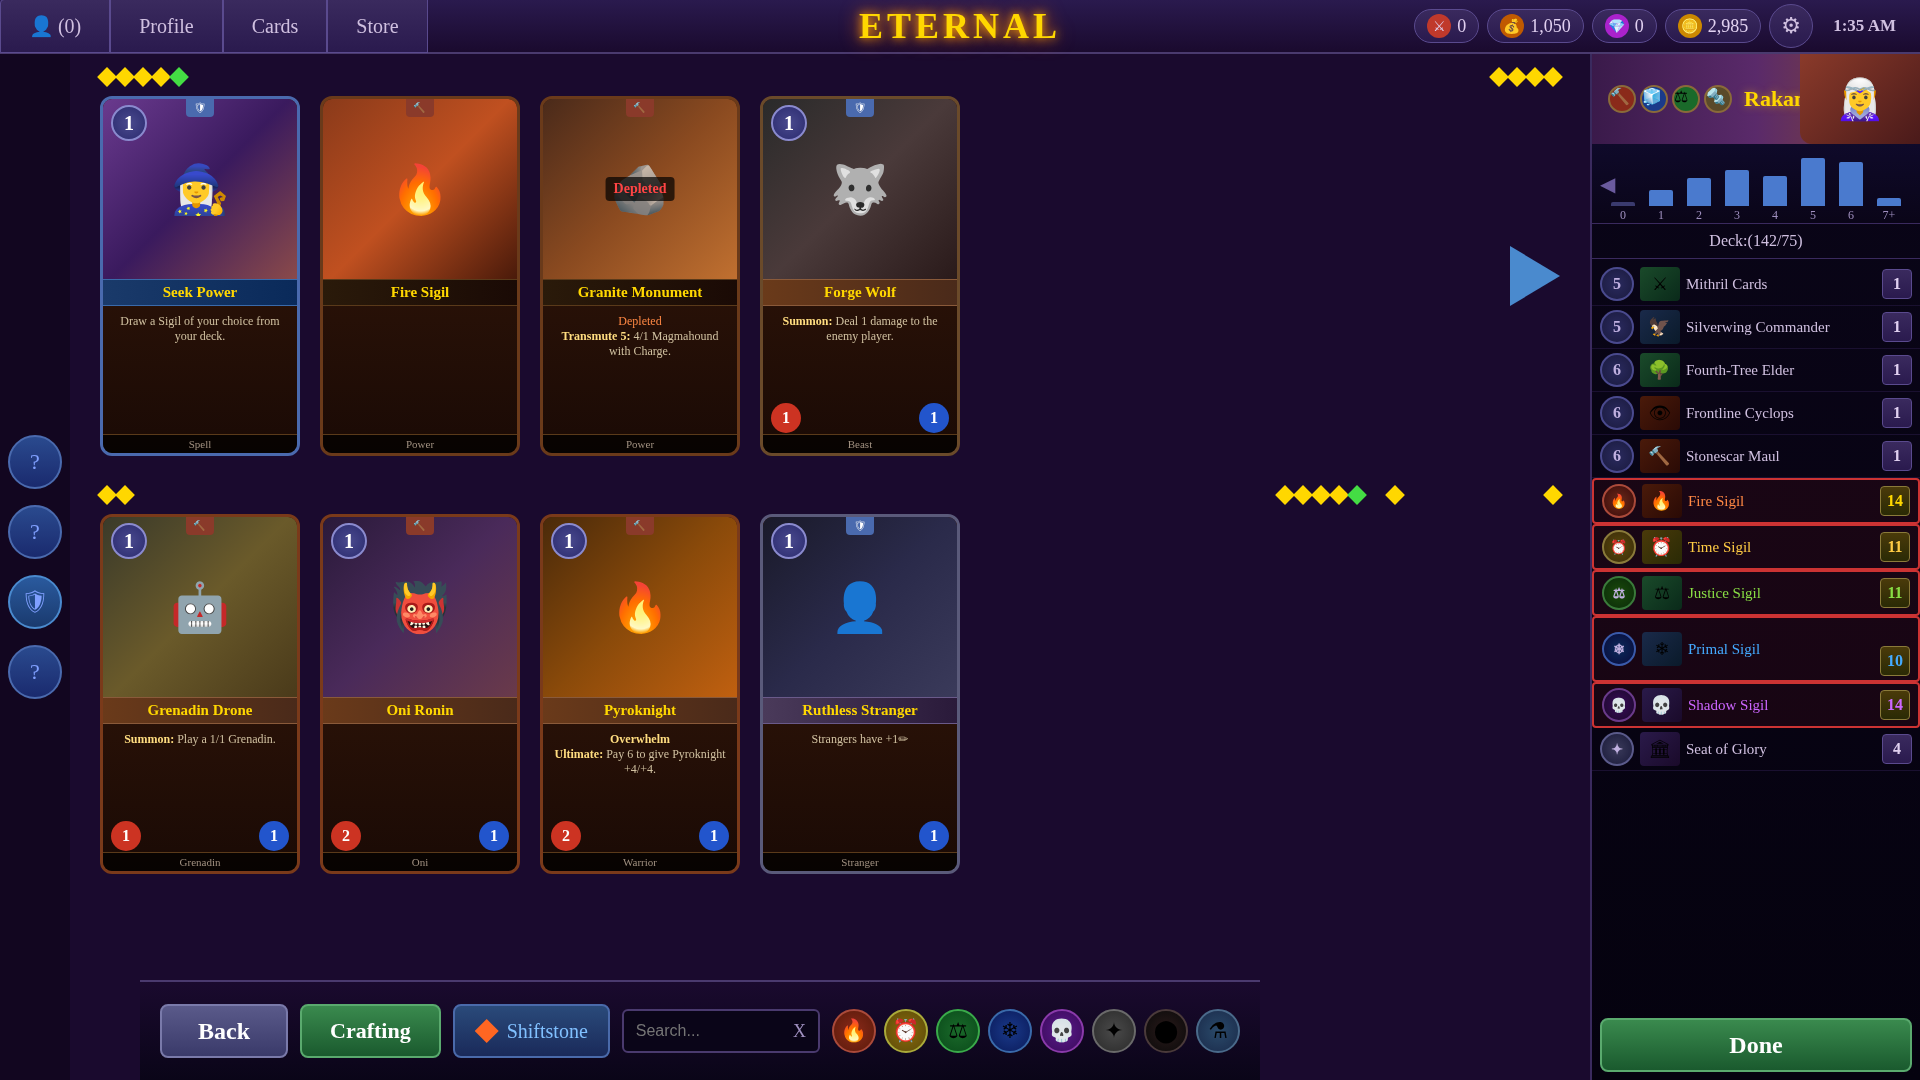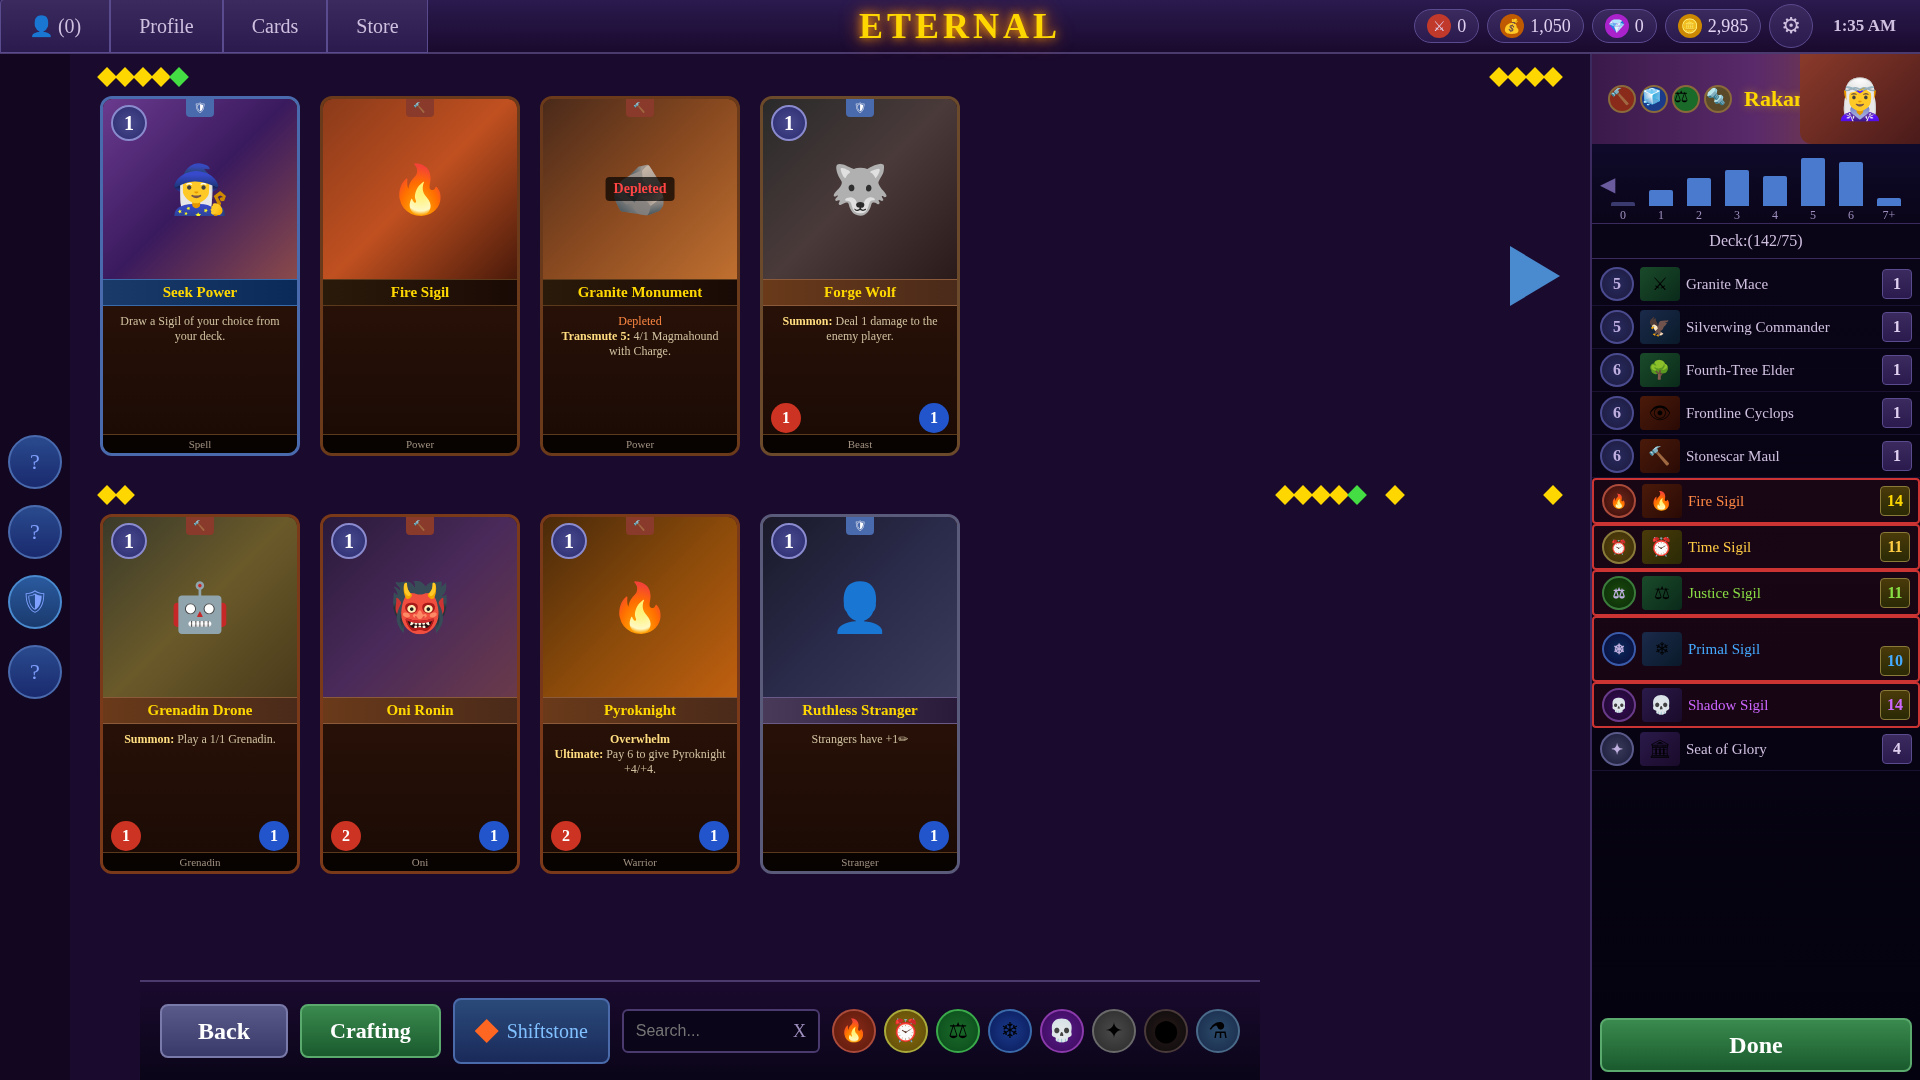--- a/index.html
+++ b/index.html
@@ -301,21 +301,21 @@
       background: linear-gradient(180deg, #5a5a8a 0%, #3a3a6a 100%);
       border-color: #7a7aaa;
       font-size: 24px;
       padding: 0 36px;
     }
 
     .shiftstone-btn {
       display: flex;
       align-items: center;
       gap: 8px;
-      height: 66px;
+      height: 54px;
       padding: 0 20px;
       background: linear-gradient(180deg, #2a4a7a 0%, #1a2a5a 100%);
       border: 2px solid #4a6aaa;
       border-radius: 8px;
       color: #80c0ff;
       font-size: 20px;
       cursor: pointer;
     }
     .shiftstone-gem {
       width: 24px;
@@ -908,21 +908,21 @@
       <span>Deck:(142/75)</span>
     </div>
 
     <div class="deck-list">
 
       <div class="deck-item">
         <div class="deck-item-cost">5</div>
         <div class="deck-item-thumb">
             <div class="thumb-bg thumb-green">⚔</div>
           </div>
-        <span class="deck-item-name">Granite Mace</span>
+        <span class="deck-item-name">Mithril Cards</span>
         <div class="deck-item-count">1</div>
       </div>
 
       <div class="deck-item">
         <div class="deck-item-cost">5</div>
         <div class="deck-item-thumb">
             <div class="thumb-bg thumb-blue">🦅</div>
           </div>
         <span class="deck-item-name">Silverwing Commander</span>
         <div class="deck-item-count">1</div>

